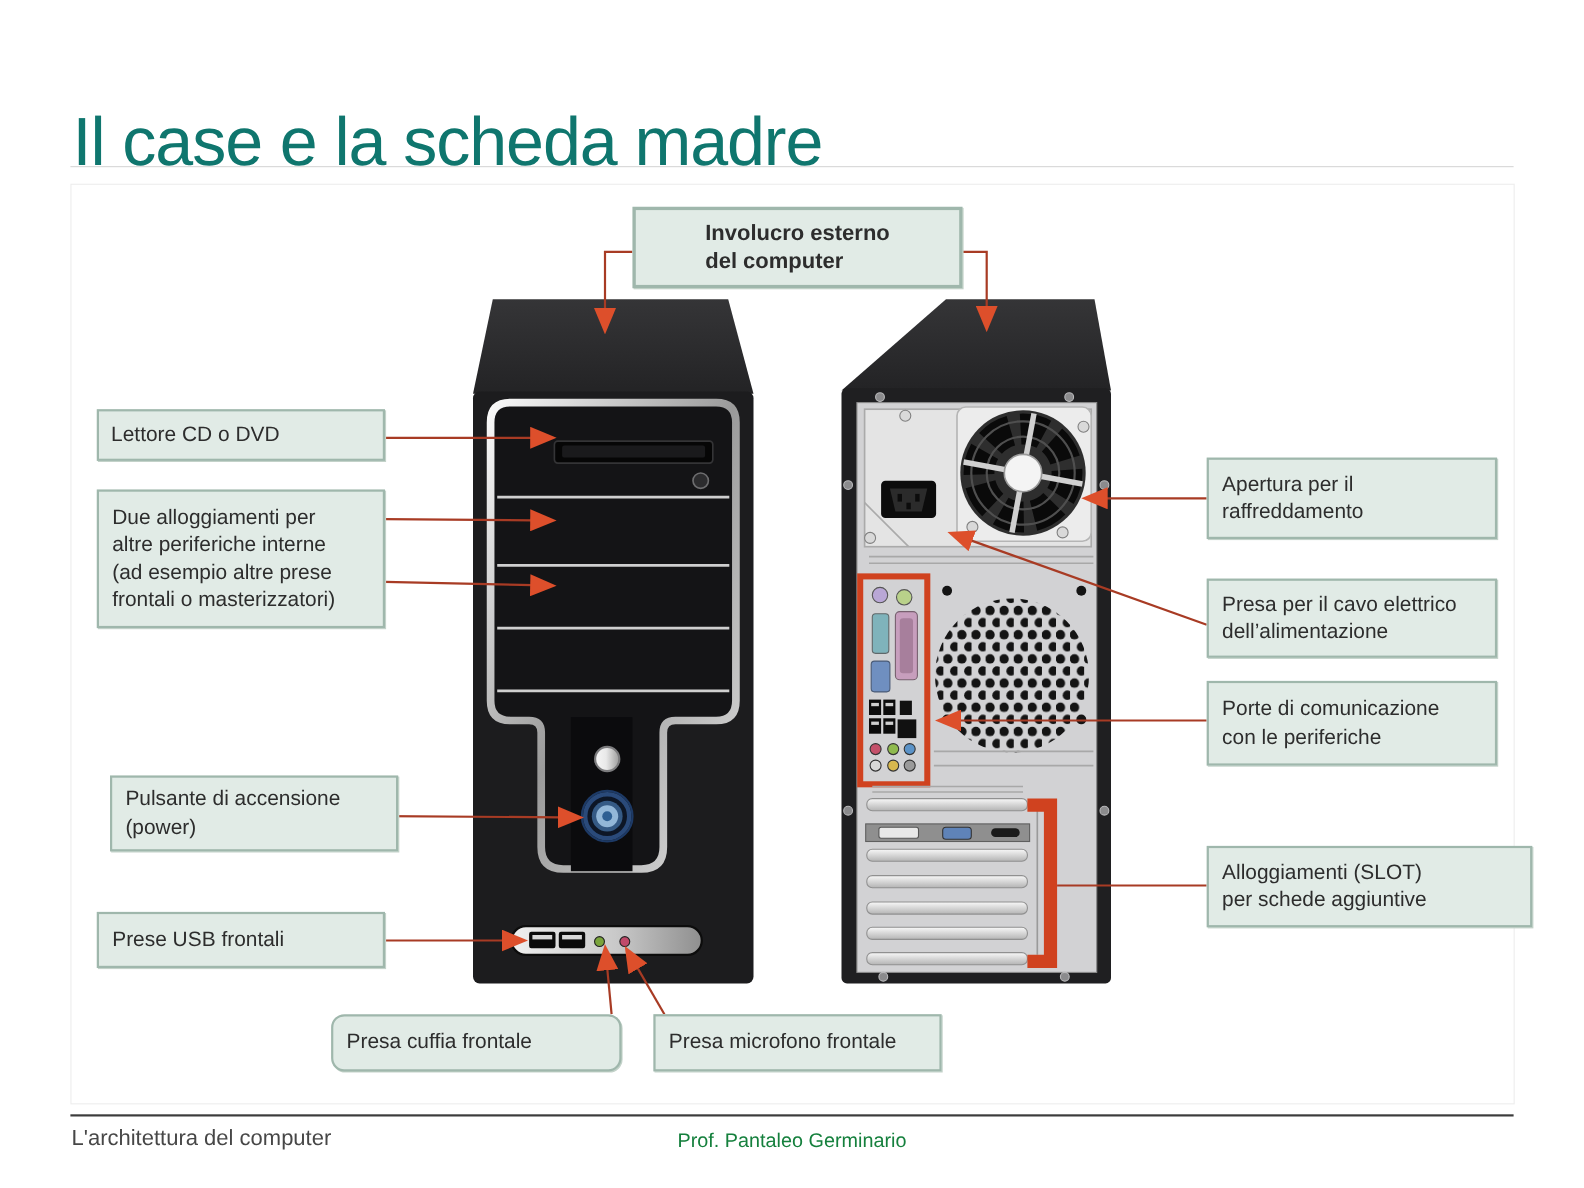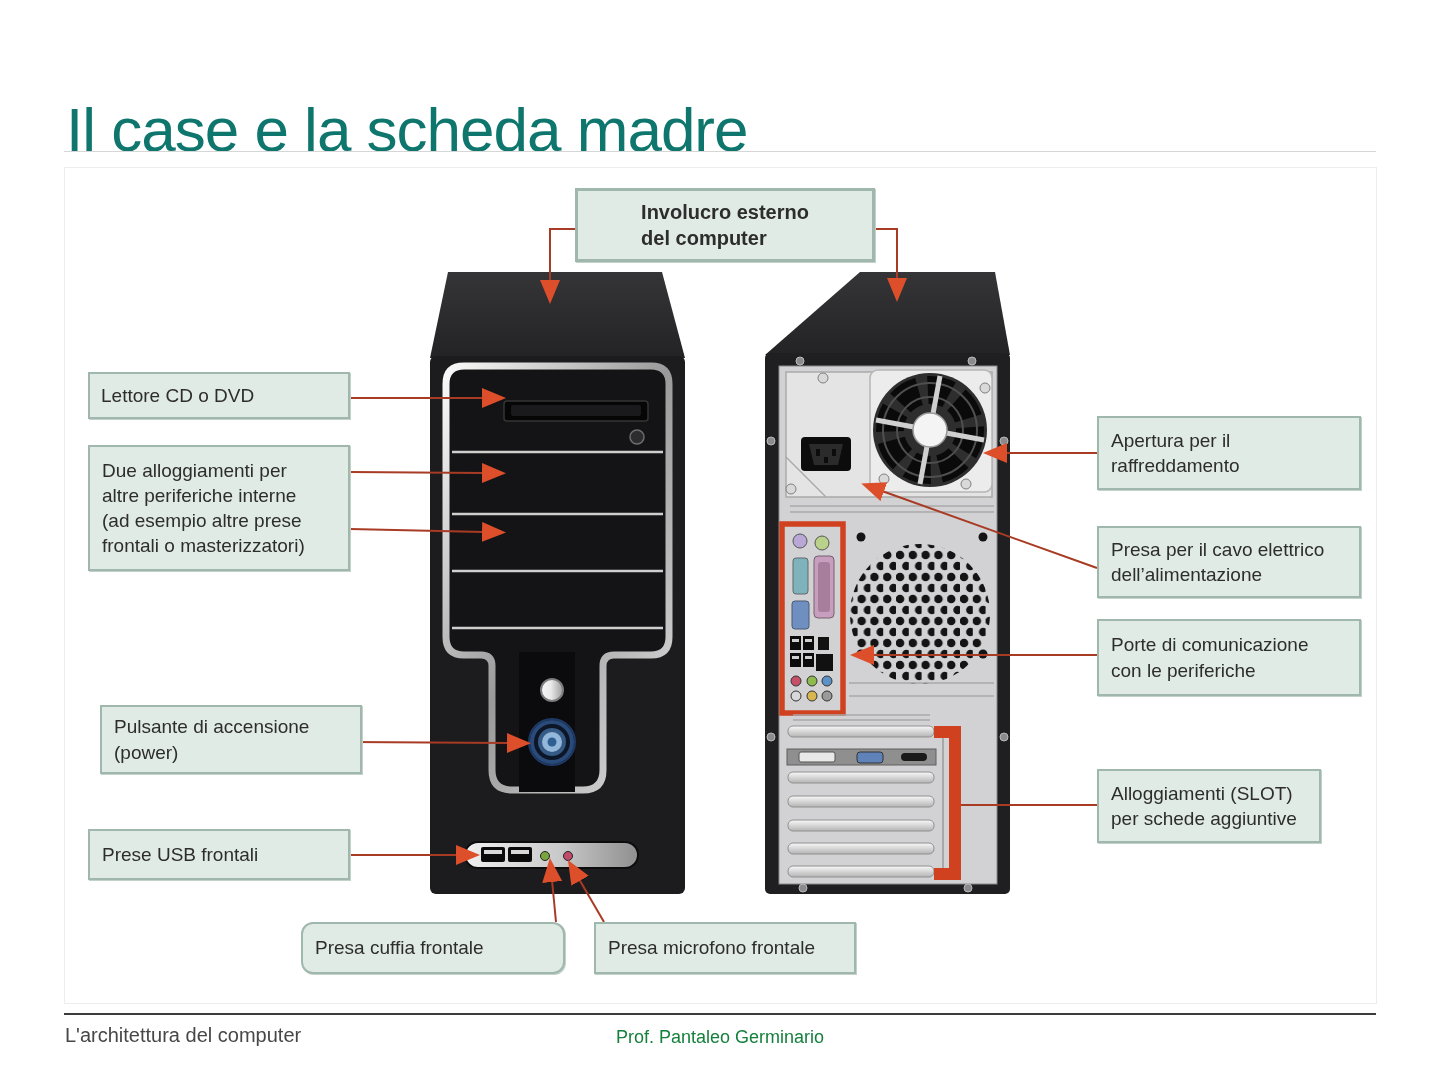--- a/index.html
+++ b/index.html
@@ -25,21 +25,21 @@
   .c-involucro{left:575px;top:188px;width:300px;height:74px;}
   .c-lettore{left:88px;top:372px;width:262px;height:47px;padding-left:11px;}
   .c-allogg{left:88px;top:445px;width:262px;height:126px;}
   .c-pulsante{left:88px;top:705px;width:262px;height:69px;margin-left:12px;}
   .c-usb{left:88px;top:829px;width:262px;height:51px;}
   .c-cuffia{left:301px;top:922px;width:264px;height:52px;border-radius:12px;}
   .c-micro{left:594px;top:922px;width:262px;height:52px;}
   .c-apertura{left:1097px;top:416px;width:264px;height:74px;}
   .c-cavo{left:1097px;top:526px;width:264px;height:72px;}
   .c-porte{left:1097px;top:619px;width:264px;height:77px;}
-  .c-slot{left:1097px;top:769px;width:224px;height:74px;}
+  .c-slot{left:1097px;top:769px;width:296px;height:74px;}
 
   .tower-svg{position:absolute;z-index:10;}
   .overlay-svg{position:absolute;left:0;top:0;z-index:20;}
 
   
   .footer-rule{position:absolute;left:64px;top:1013px;width:1312px;height:2px;background:#3c3c3c;}
   .footer-left{position:absolute;left:65px;top:1024px;font-size:20px;color:#474747;}
   .footer-center{position:absolute;left:0;right:0;top:1027px;text-align:center;
                  font-size:18px;color:#15803d;}
 </style>

